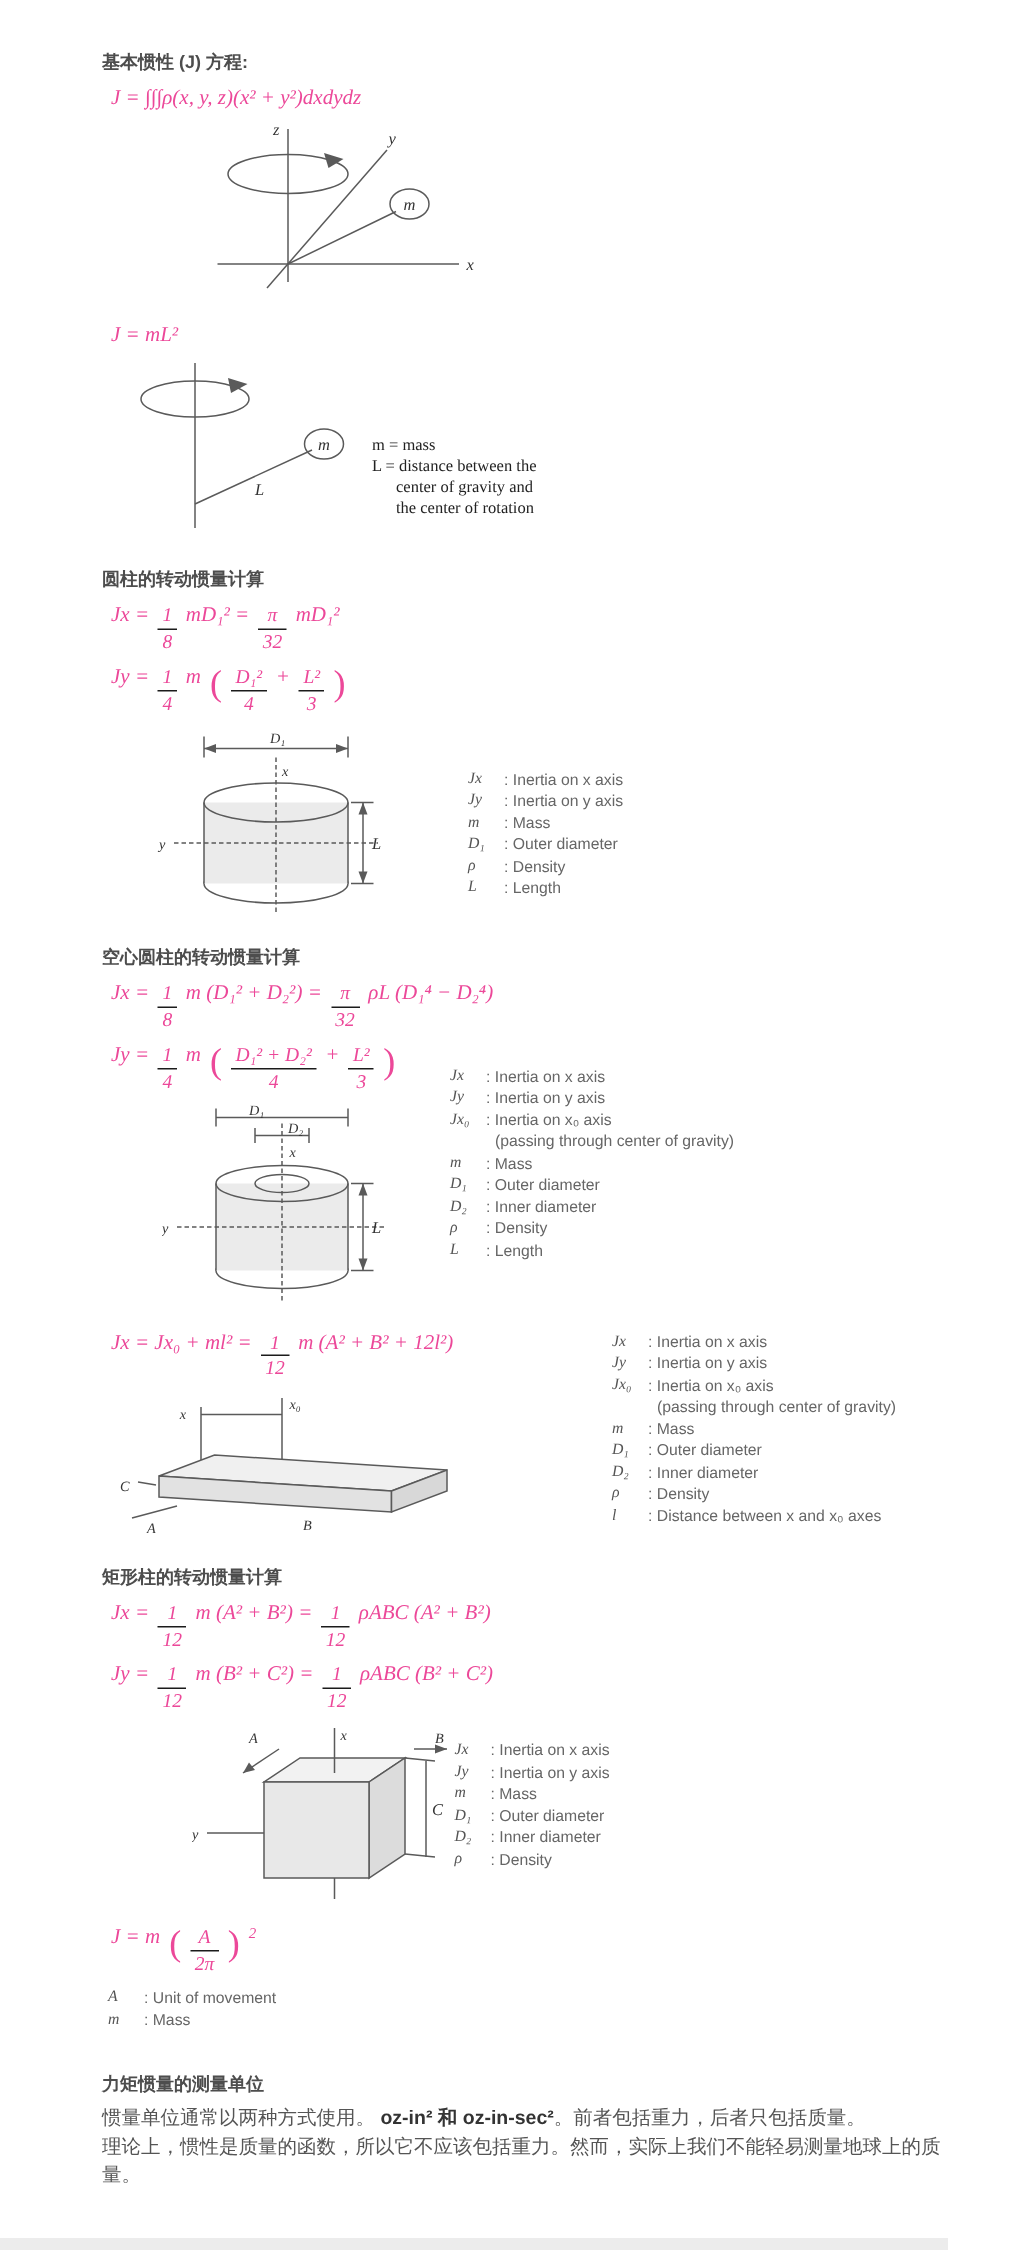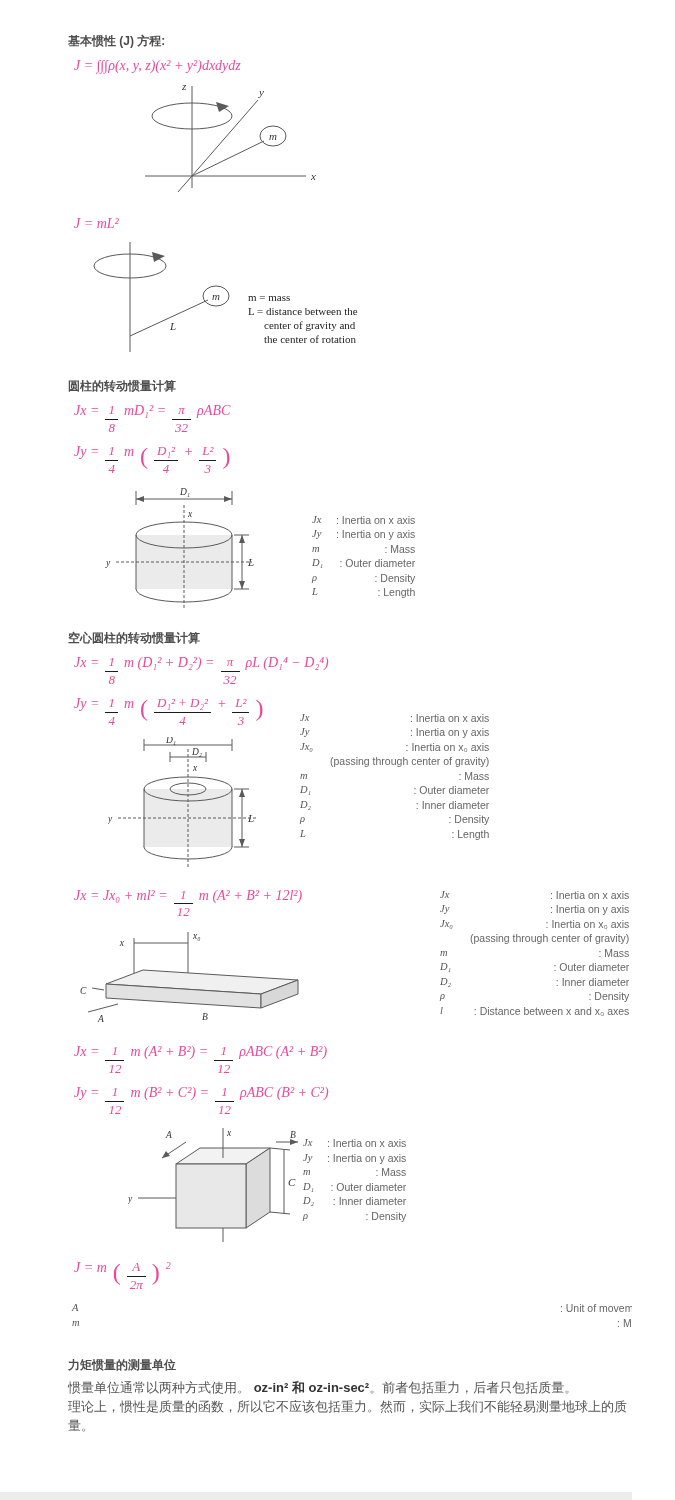--- a/index.html
+++ b/index.html
@@ -17,21 +17,21 @@
     font-size:14px; color:#ec4899; margin-left:6px;
   }
   .frow { display:flex; align-items:flex-start; gap:6px; margin-bottom:8px; }
   .frac { display:inline-block; text-align:center; font-size:13px; line-height:1.15; }
   .frac .num { display:block; padding:0 3px 1px 3px; border-bottom:1px solid #1b1b1b; }
   .frac .den { display:block; padding:1px 3px 0 3px; }
   .paren { font-size:24px; font-weight:400; font-style:normal; line-height:1;
            font-family:"Liberation Serif", serif; }
   .sup { font-size:10px; vertical-align:10px; }
   .legend { font-size:10.5px; color:#666; line-height:14.5px; }
-  .lrow { display:flex;justify-content:space-between; }
+  .lrow { display:flex; }
   .lrow .sym {
     font-family:"Liberation Serif", serif; font-style:italic;
     display:inline-block; min-width:24px; color:#555;
   }
   .lrow.cont { padding-left:30px; }
   .drow { display:flex; align-items:flex-start; }
   .notes {
     font-family:"Liberation Serif", serif; font-size:11px; color:#222;
     line-height:14px; margin-left:8px; margin-top:50px;
   }
@@ -97,21 +97,21 @@
         <span>Jx =</span>
         <span class="frac">
             <span class="num">1</span>
             <span class="den">8</span>
           </span>
         <span>mD₁²  =</span>
         <span class="frac">
             <span class="num">π</span>
             <span class="den">32</span>
           </span>
-        <span>ρABC</span>
+        <span>mD₁²</span>
       </div>
       <div class="formula frow">
         <span>Jy =</span>
         <span class="frac">
             <span class="num">1</span>
             <span class="den">4</span>
           </span>
         <span>m</span>
         <span class="paren">(</span>
         <span class="frac">
@@ -273,21 +273,21 @@
             </div>
           <div class="lrow">
               <span class="sym">L</span>
               <span>: Length</span>
             </div>
         </div>
       </div>
     </section>
 
     <section style="margin-top:16px;">
-      <div class="drow" style="margin-top:10px;gap:32px;">
+      <div class="drow" style="margin-top:10px;">
         <div style="width:340px;">
           <div class="formula frow">
             <span>Jx = Jx₀ + ml²  =</span>
             <span class="frac">
                 <span class="num">1</span>
                 <span class="den">12</span>
               </span>
             <span>m (A² + B² + 12l²)</span>
           </div>
           <svg width="250" height="100" style="margin-left:8px; margin-top:2px;">
@@ -340,20 +340,21 @@
             </div>
           <div class="lrow">
               <span class="sym">l</span>
               <span>: Distance between x and x₀ axes</span>
             </div>
         </div>
       </div>
     </section>
 
     <section style="margin-top:16px;">
+      <h3 class="sec-heading">矩形柱的转动惯量计算</h3>
       <div class="formula frow" style="margin-top:10px;">
         <span>Jx =</span>
         <span class="frac">
             <span class="num">1</span>
             <span class="den">12</span>
           </span>
         <span>m (A² + B²)  =</span>
         <span class="frac">
             <span class="num">1</span>
             <span class="den">12</span>

